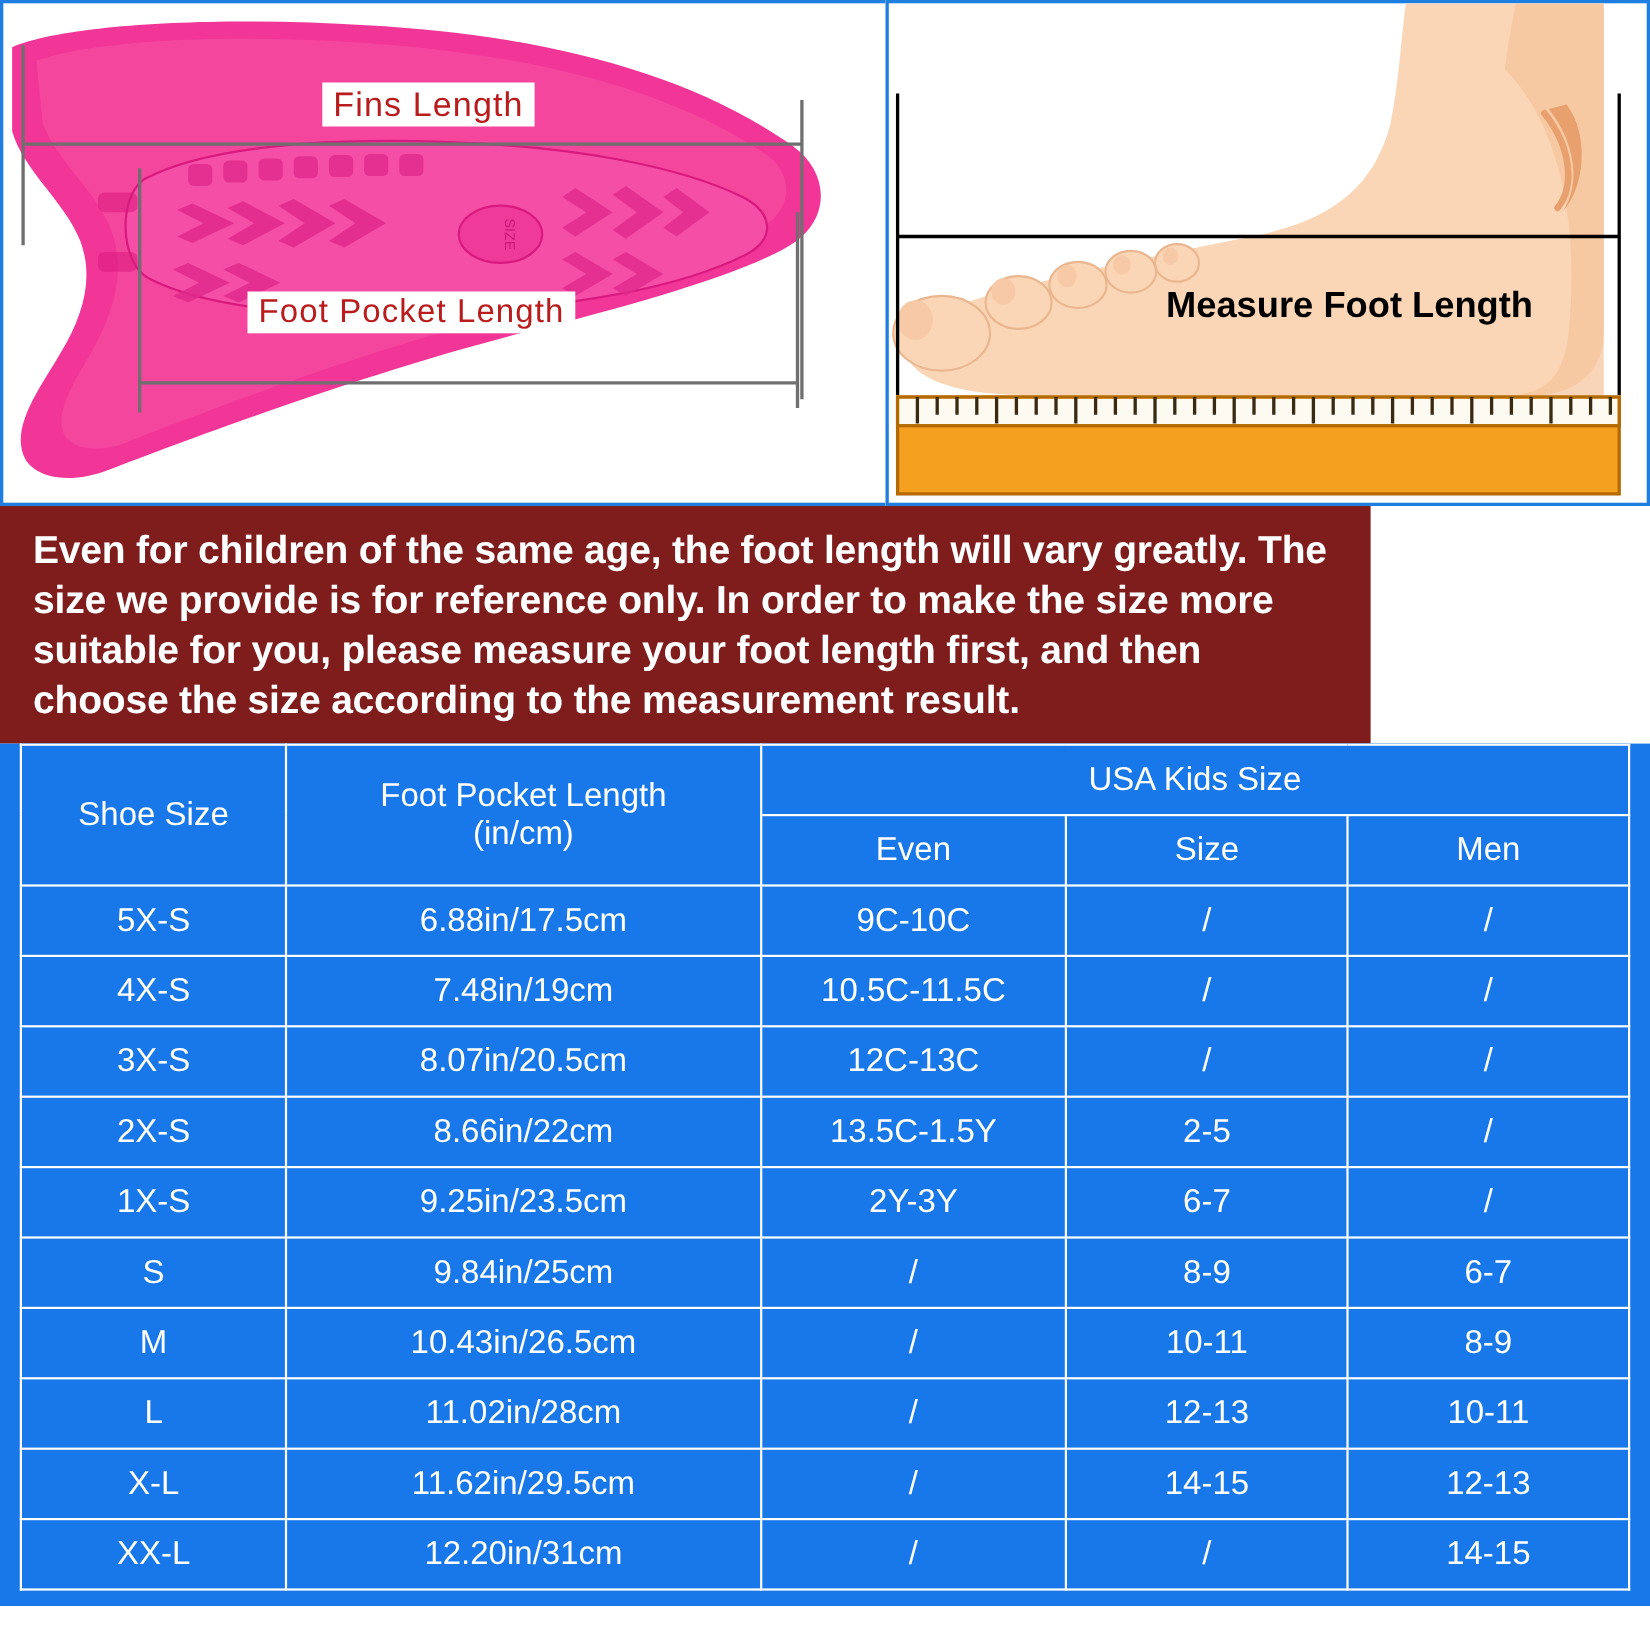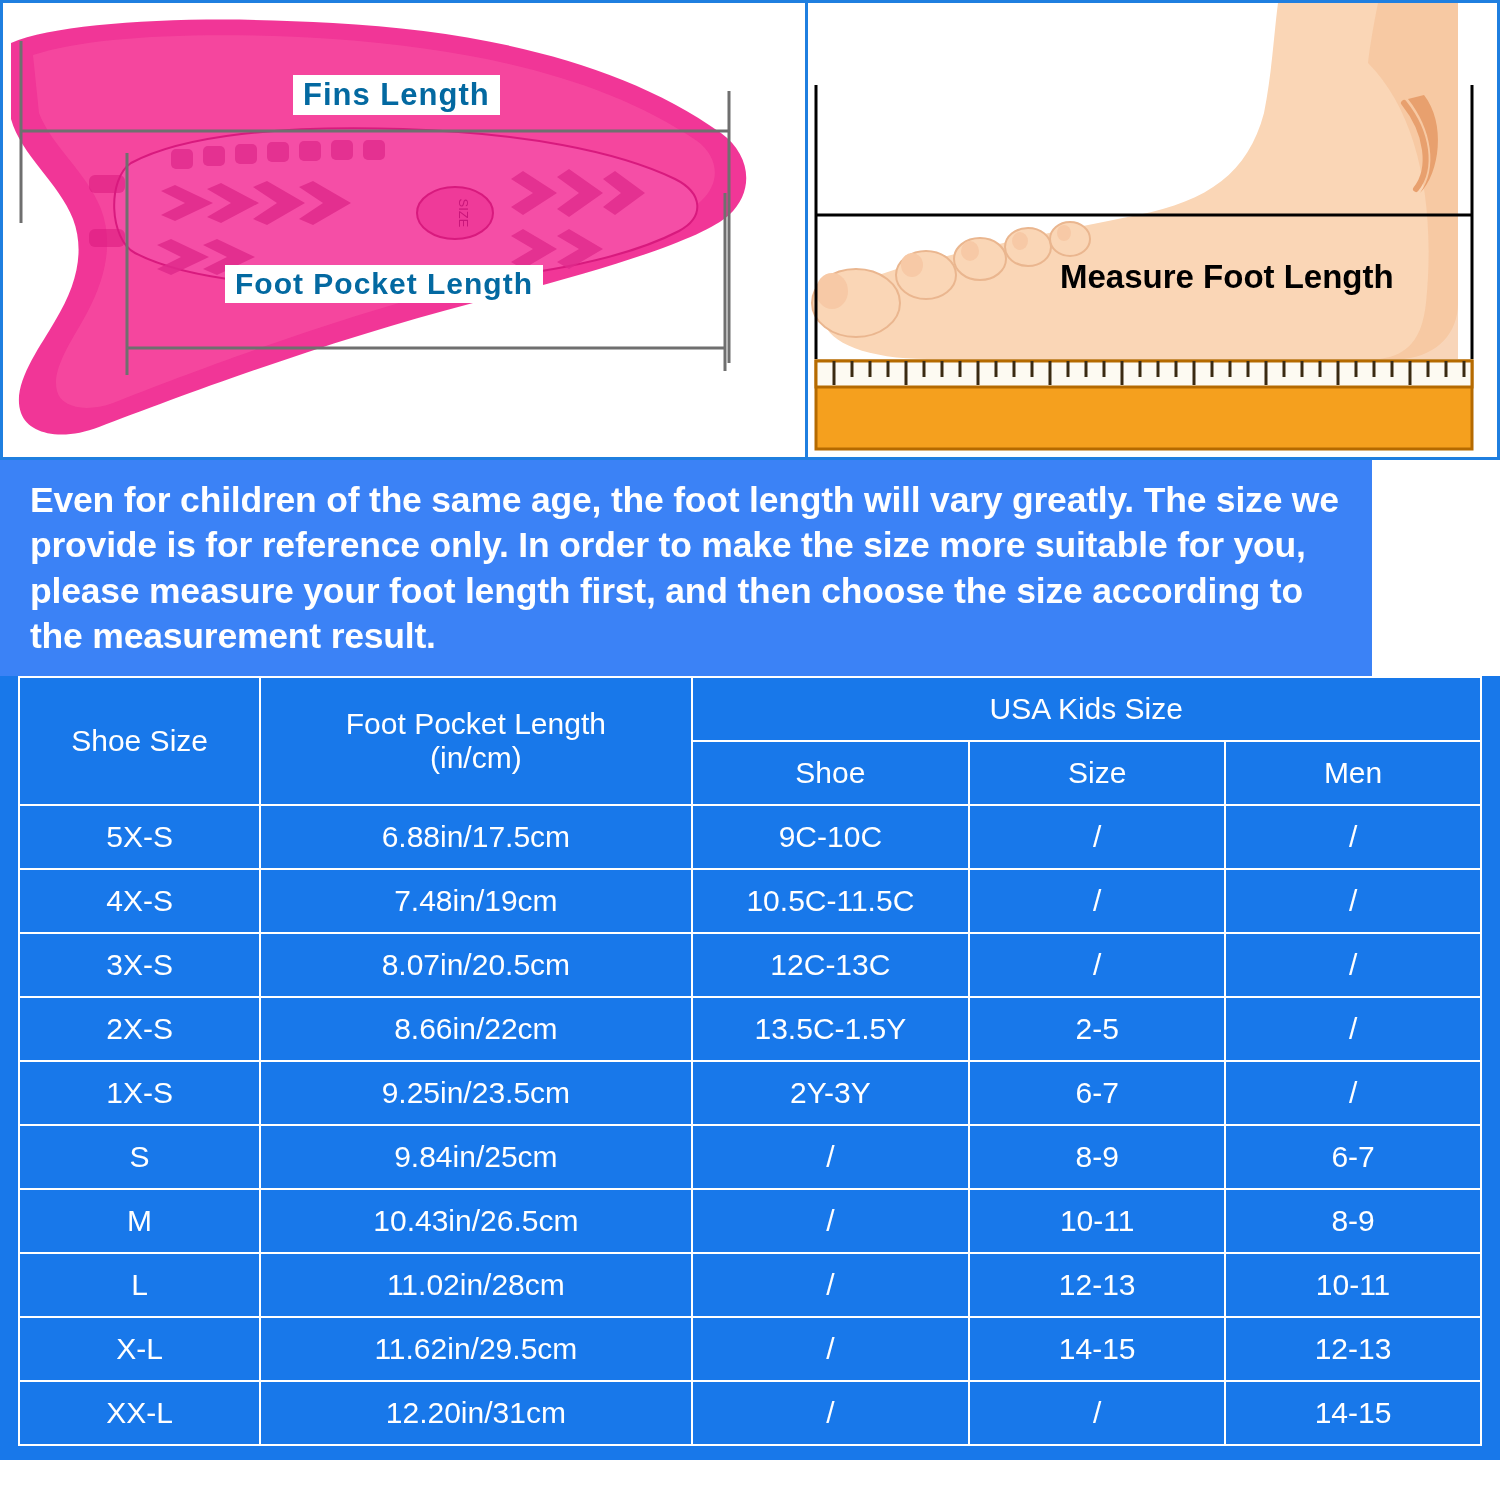--- a/index.html
+++ b/index.html
@@ -42,22 +42,22 @@
     background: #ffffff;
   }
   .illo-right {
     width: 695px;
     height: 460px;
     border: 3px solid #1f7fe0;
     background: #ffffff;
   }
   .label-callout {
     position: absolute;
-    font-weight: bold;
-    color: #0369a1;
+    font-weight: normal;
+    color: #b91c1c;
     background: #ffffff;
     padding: 2px 10px;
     white-space: nowrap;
     letter-spacing: 1px;
   }
   .fins-length-label {
     left: 290px;
     top: 72px;
     font-size: 31px;
   }
@@ -73,22 +73,22 @@
     font-size: 33px;
     font-weight: bold;
     color: #000000;
     background: transparent;
     white-space: nowrap;
   }
 
   
   .intro {
     box-sizing: border-box;
-    width: 1372px;
-    background: #3b82f6;
+    width: 1246px;
+    background: #7f1d1d;
     padding: 18px 22px 16px 30px;
     color: #ffffff;
     font-size: 35.5px;
     line-height: 1.28;
     font-weight: bold;
     letter-spacing: -0.2px;
   }
 
   
   .table-wrap {
@@ -302,21 +302,21 @@
       <thead>
         <tr>
           <th class="hdr-tall" rowspan="2">Shoe Size</th>
           <th class="hdr-tall" rowspan="2">
             <span>Foot Pocket Length</span>
             <span class="pocket-head-line2">(in/cm)</span>
           </th>
           <th class="hdr-usa" colspan="3">USA Kids Size</th>
         </tr>
         <tr>
-          <th>Shoe</th>
+          <th>Even</th>
           <th>Size</th>
           <th>Men</th>
         </tr>
       </thead>
       <tbody>
         <tr>
           <td>5X-S</td>
           <td>6.88in/17.5cm</td>
           <td>9C-10C</td>
           <td>/</td>

